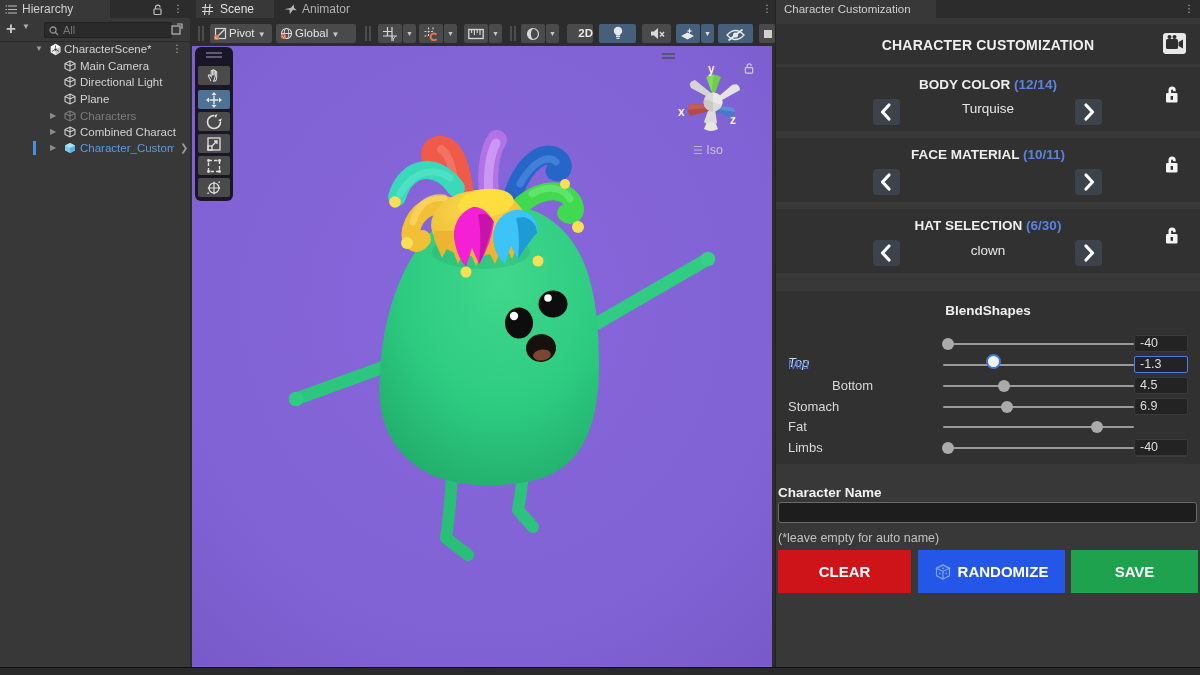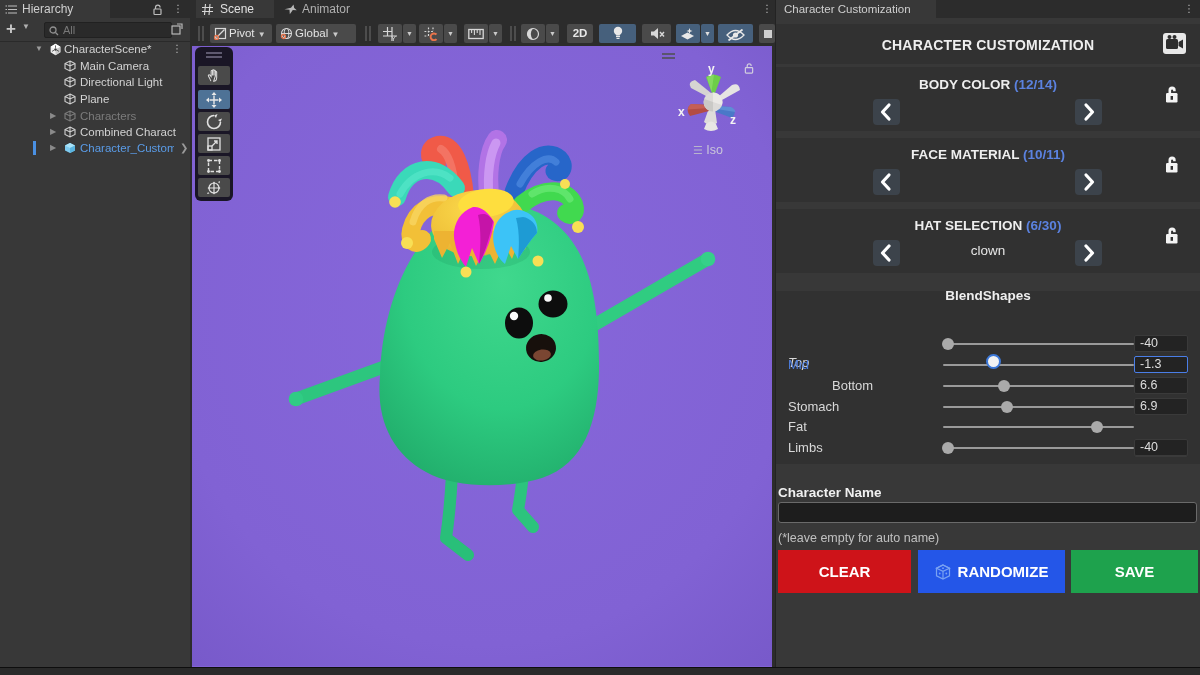--- a/index.html
+++ b/index.html
@@ -188,21 +188,21 @@
       <path d="M3.6 1.5 V5 M6.4 1.5 V7 M9.2 1.5 V5 M12 1.5 V7" stroke="#d8d8d8" stroke-width="1.1" fill="none"></path>
     </svg>
   <div class="tbtn" style="left:489px; width:13px; color:#cacaca; font-size:7px;">▼</div>
 
   <div class="tbtn" style="left:521px; width:24px;"></div>
   <svg class="abs" style="left:526px; top:27px;" width="14" height="14" viewBox="0 0 14 14">
       <circle cx="7" cy="7" r="5.5" fill="none" stroke="#d8d8d8" stroke-width="1.2"></circle>
       <path d="M7 1.5 A5.5 5.5 0 0 0 7 12.5 A8 8 0 0 1 7 1.5" fill="#d8d8d8"></path>
     </svg>
   <div class="tbtn" style="left:546px; width:13px; color:#cacaca; font-size:7px;">▼</div>
-  <div class="tbtn" style="left:567px; width:26px; font-weight:bold;">2D</div>
+  <div class="tbtn" style="left:567px; width:26px; font-weight:bold;text-align:right;">2D</div>
 
   <div class="tbtn bluebg" style="left:599px; width:37px;"></div>
   <svg class="abs" style="left:613px; top:26px;" width="10" height="15" viewBox="0 0 10 15">
       <circle cx="5" cy="5" r="4.2" fill="#e8e8e8"></circle>
       <rect x="3" y="9.5" width="4" height="1.6" fill="#e8e8e8"></rect>
       <rect x="3.5" y="11.8" width="3" height="1.2" fill="#e8e8e8"></rect>
     </svg>
 
   <div class="tbtn" style="left:642px; width:29px;"></div>
   <svg class="abs" style="left:650px; top:27px;" width="15" height="13" viewBox="0 0 15 13">
@@ -369,20 +369,21 @@
 
   <div id="rpanel" class="abs"></div>
   <div id="rp-tabbar" class="abs"></div>
   <div id="rp-tab" class="abs">Character Customization</div>
 
   <div class="rblock" style="top:24px; height:40px;"></div>
   <div class="rtitle" style="top:37px; font-size:14px; letter-spacing:0.2px;">CHARACTER CUSTOMIZATION</div>
 
   <div class="rblock" style="top:67px; height:64px;"></div>
   <div class="rtitle" style="top:77px;">BODY COLOR <span class="rcount">(12/14)</span></div>
+  <div class="rlabel" style="top:101px;">Turquise</div>
   <div class="arrowbtn" style="left:873px; top:99px;"><svg width="27" height="26" viewBox="0 0 27 26">
         <path d="M16 6 L9.5 13 L16 20" fill="none" stroke="#ffffff" stroke-width="3.2" stroke-linecap="round" stroke-linejoin="round"></path>
       </svg></div>
   <div class="arrowbtn" style="left:1075px; top:99px;"><svg width="27" height="26" viewBox="0 0 27 26">
         <path d="M11 6 L17.5 13 L11 20" fill="none" stroke="#ffffff" stroke-width="3.2" stroke-linecap="round" stroke-linejoin="round"></path>
       </svg></div>
 
   <div class="rblock" style="top:138px; height:64px;"></div>
   <div class="rtitle" style="top:147px;">FACE MATERIAL <span class="rcount">(10/11)</span></div>
   <div class="arrowbtn" style="left:873px; top:169px;"><svg width="27" height="26" viewBox="0 0 27 26">
@@ -427,36 +428,36 @@
       <path d="M5.5 9 V6 a3.6 3.6 0 0 1 7.2 0 V7.2 h-2.6 V6.2 a1.1 1.1 0 0 0 -2 0 V9 Z" fill="#f4f4f4"></path>
       <rect x="7.6" y="12" width="2.4" height="3.8" fill="#313131"></rect>
     </svg>
   <svg class="lockic" style="left:1163px; top:299px;" width="17" height="20" viewBox="0 0 17 20">
       <rect x="3" y="9" width="11.5" height="9.5" rx="1.2" fill="#f4f4f4"></rect>
       <path d="M5.5 9 V6 a3.6 3.6 0 0 1 7.2 0 V7.2 h-2.6 V6.2 a1.1 1.1 0 0 0 -2 0 V9 Z" fill="#f4f4f4"></path>
       <rect x="7.6" y="12" width="2.4" height="3.8" fill="#313131"></rect>
     </svg>
 
   <div class="rblock" style="top:291px; height:173px;"></div>
-  <div class="rtitle" style="top:288px;">BlendShapes</div>
+  <div class="rtitle" style="top:303px;">BlendShapes</div>
 
   <div class="srow-label" style="left:788px; top:355px;font-style:italic;">Top</div>
   <div class="sl-track" style="left:943px; top:343px;"></div>
   <div class="sl-thumb" style="left:942px; top:338px;"></div>
   <div class="sl-val" style="top:335px;">-40</div>
 
   <div class="srow-label" style="left:788px; top:357px; color:#4d7ee0;">Mid</div>
   <div class="sl-track" style="left:943px; top:364px;"></div>
   <div class="sl-thumb" style="left:986px; top:354px; width:15px; height:15px; background:#f2f2f2; border:2.5px solid #3c78d8;"></div>
   <div class="sl-val" style="top:356px; border-color:#4a7ee8;">-1.3</div>
 
   <div class="srow-label" style="left:832px; top:378px;">Bottom</div>
   <div class="sl-track" style="left:943px; top:385px;"></div>
   <div class="sl-thumb" style="left:998px; top:380px;"></div>
-  <div class="sl-val" style="top:377px;">6.6</div>
+  <div class="sl-val" style="top:377px;">4.5</div>
 
   <div class="srow-label" style="left:788px; top:399px;">Stomach</div>
   <div class="sl-track" style="left:943px; top:406px;"></div>
   <div class="sl-thumb" style="left:1001px; top:401px;"></div>
   <div class="sl-val" style="top:398px;">6.9</div>
 
   <div class="srow-label" style="left:788px; top:419px;">Fat</div>
   <div class="sl-track" style="left:943px; top:426px;"></div>
   <div class="sl-thumb" style="left:1091px; top:421px;"></div>
   <div class="sl-val" style="top:440px;">78.0113</div>

